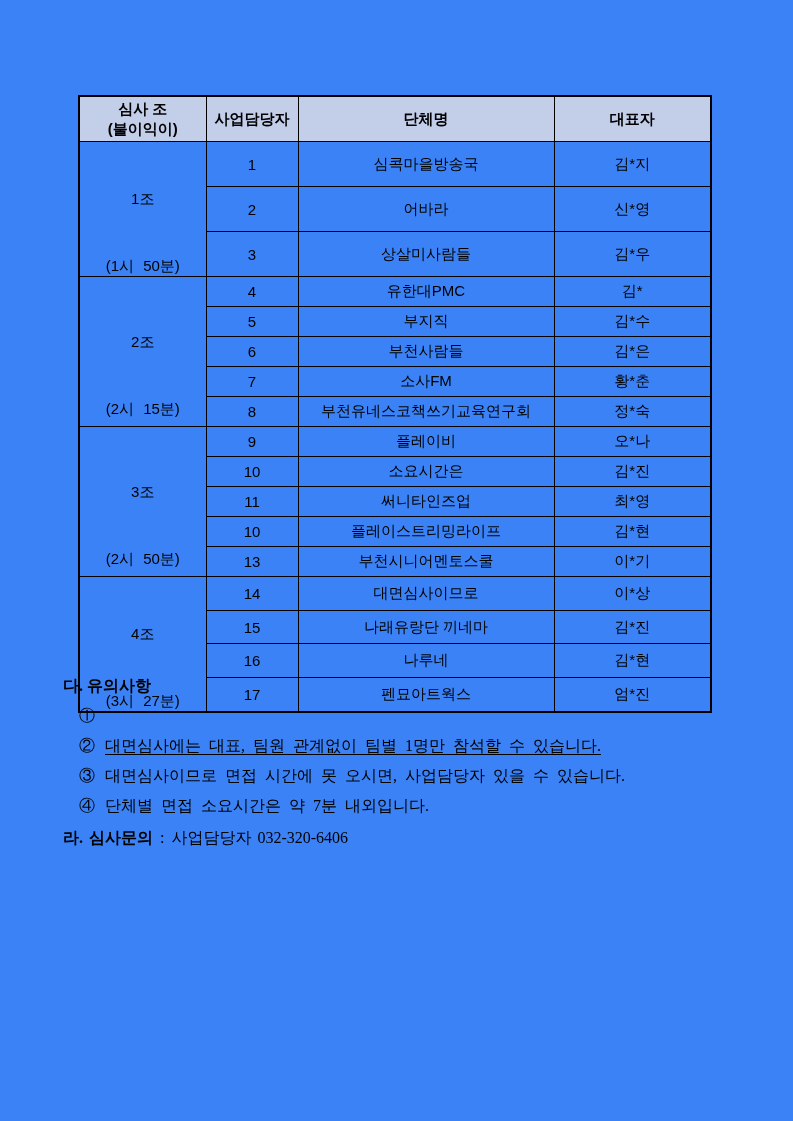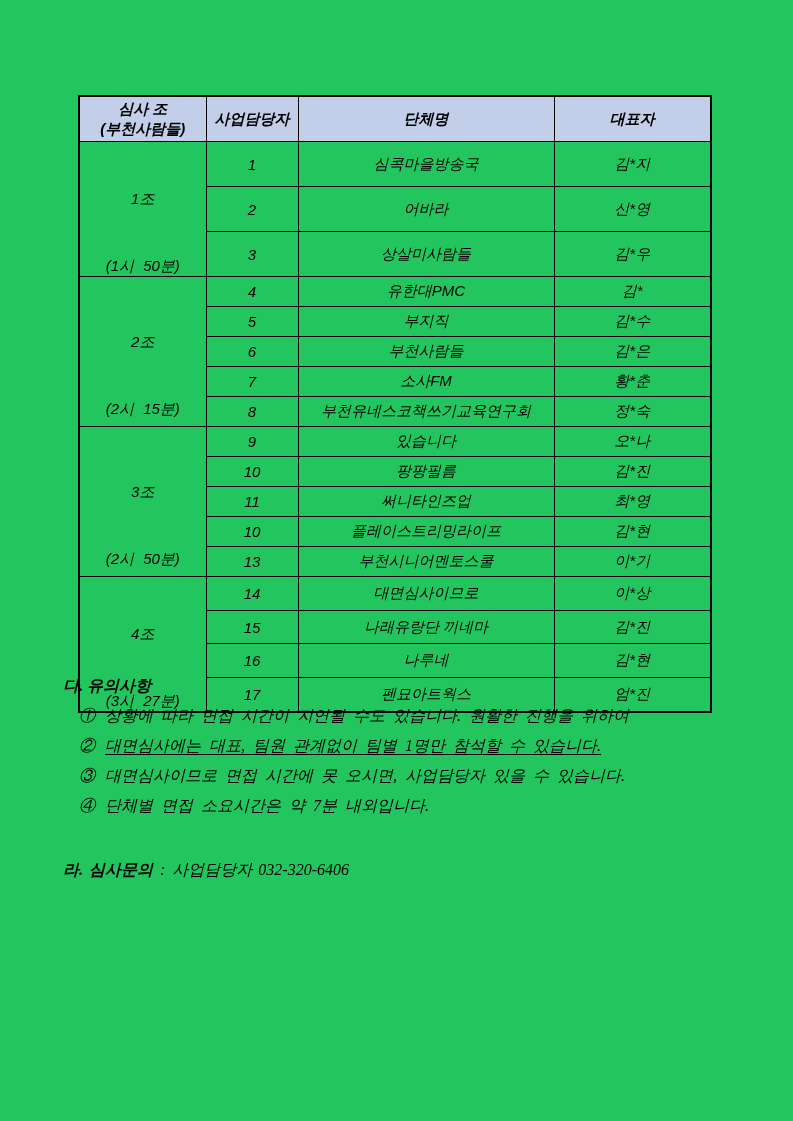--- a/index.html
+++ b/index.html
@@ -1,22 +1,21 @@
 <!DOCTYPE html>
 <html lang="ko" style="--header-bg: #c3cee9; --border-color: #000000; --text-color: #000000;"><head>
 <meta charset="utf-8">
 <style>
   html,body{margin:0;padding:0;background:#ffffff;}
   .page{
     position:relative;
     width:793px;height:1121px;
-    background:#22c55e;
+    background:#3b82f6;
     color:var(--text-color,#000);
     overflow:hidden;
-    font-style:italic;
   }
 
   
   table.schedule{
     position:absolute;left:78px;top:95px;
     width:632px;
     border-collapse:collapse;table-layout:fixed;
     font-family:"Liberation Sans","DejaVu Sans",sans-serif;
     font-size:15px;
     border:2px solid var(--border-color,#000);
@@ -46,41 +45,41 @@
     position:absolute;left:63px;top:671px;width:672px;
     font-family:"Liberation Serif","DejaVu Serif",serif;
     font-size:16px;line-height:30px;
     color:var(--text-color,#000);
   }
   .notes-title{font-weight:bold;margin:0;font-size:16px;line-height:30px;}
   .note-item{display:flex;align-items:flex-start;padding-left:16px;}
   .note-marker{flex:none;width:26px;}
   .note-text{flex:1;word-spacing:4px;}
   .note-text.underline{text-decoration:underline;text-underline-offset:3px;}
-  .contact{margin-top:34px;word-spacing:2px;}
+  .contact{margin-top:2px;word-spacing:2px;}
   .contact-label{font-weight:bold;}
   .contact-separator{margin:0 7px;}
 </style>
 </head>
 <body>
 
 <div class="page">
 
   <table class="schedule">
     <colgroup>
       <col style="width:127px">
       <col style="width:92px">
       <col style="width:256px">
       <col style="width:157px">
     </colgroup>
     <thead>
       <tr>
         <th>
           <div>심사 조</div>
-          <div>(부천사람들)</div>
+          <div>(불이익이)</div>
         </th>
         <th>사업담당자</th>
         <th>단체명</th>
         <th>대표자</th>
       </tr>
     </thead>
     <tbody>
         <tr>
           <td rowspan="3" class="group-cell">
             <div class="group-name">1조</div>
@@ -128,26 +127,26 @@
           <td>8</td>
           <td>부천유네스코책쓰기교육연구회</td>
           <td>정*숙</td>
         </tr>
         <tr>
           <td rowspan="5" class="group-cell">
             <div class="group-name">3조</div>
             <div class="group-time">(2시 50분)</div>
           </td>
           <td>9</td>
-          <td>있습니다</td>
+          <td>플레이비</td>
           <td>오*나</td>
         </tr>
         <tr>
           <td>10</td>
-          <td>팡팡필름</td>
+          <td>소요시간은</td>
           <td>김*진</td>
         </tr>
         <tr>
           <td>11</td>
           <td>써니타인즈업</td>
           <td>최*영</td>
         </tr>
         <tr>
           <td>10</td>
           <td>플레이스트리밍라이프</td>
@@ -184,21 +183,20 @@
         </tr>
       </tbody>
   </table>
 
   <section class="notes">
     <p class="notes-title">다. 유의사항</p>
     <div>
         <div class="note-item">
           <span class="note-marker">①</span>
           <div class="note-text">
-            <div>상황에 따라 면접 시간이 지연될 수도 있습니다. 원활한 진행을 위하여</div>
           </div>
         </div>
         <div class="note-item">
           <span class="note-marker">②</span>
           <div class="note-text underline">
             <div>대면심사에는 대표, 팀원 관계없이 팀별 1명만 참석할 수 있습니다.</div>
           </div>
         </div>
         <div class="note-item">
           <span class="note-marker">③</span>

